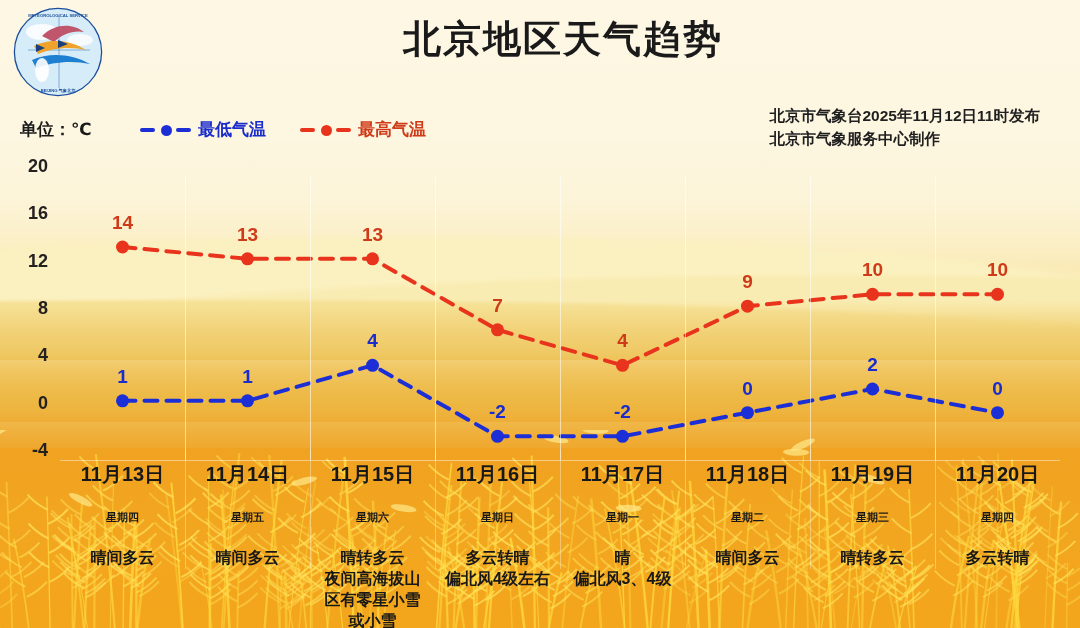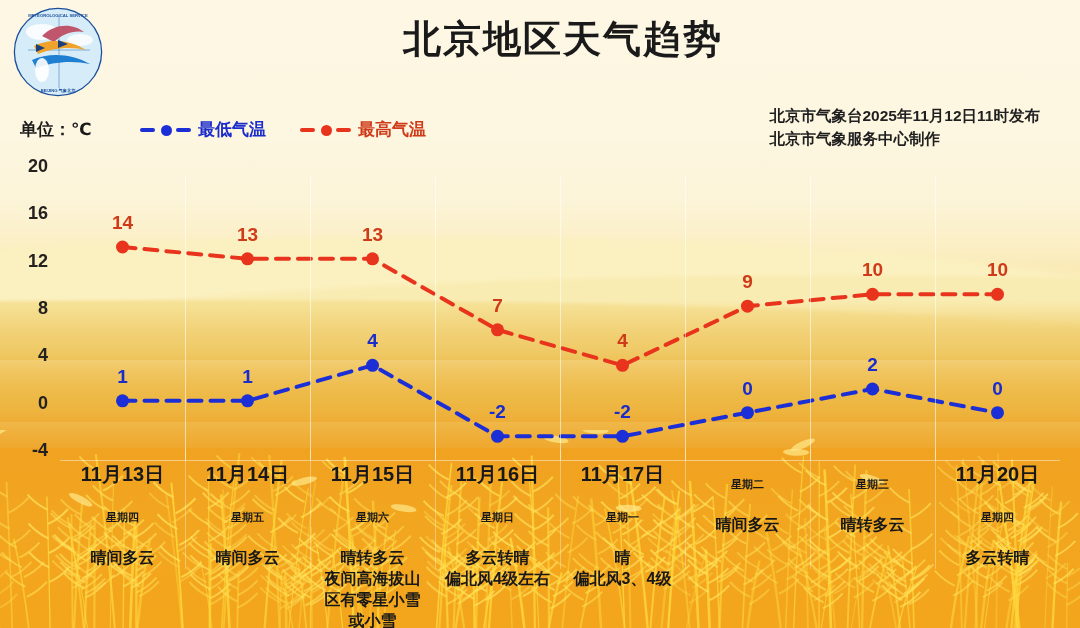--- a/index.html
+++ b/index.html
@@ -1104,27 +1104,29 @@
         <div class="sep"></div>
         <div class="d-date">11月17日</div>
         <div class="d-week">星期一</div>
         <div class="d-desc">
           <div>晴</div>
           <div>偏北风3、4级</div>
         </div>
       </div>
       <div class="day">
         <div class="sep"></div>
+        <div class="d-date">11月18日</div>
         <div class="d-week">星期二</div>
         <div class="d-desc">
           <div>晴间多云</div>
         </div>
       </div>
       <div class="day">
         <div class="sep"></div>
+        <div class="d-date">11月19日</div>
         <div class="d-week">星期三</div>
         <div class="d-desc">
           <div>晴转多云</div>
         </div>
       </div>
       <div class="day">
         <div class="sep"></div>
         <div class="d-date">11月20日</div>
         <div class="d-week">星期四</div>
         <div class="d-desc">

